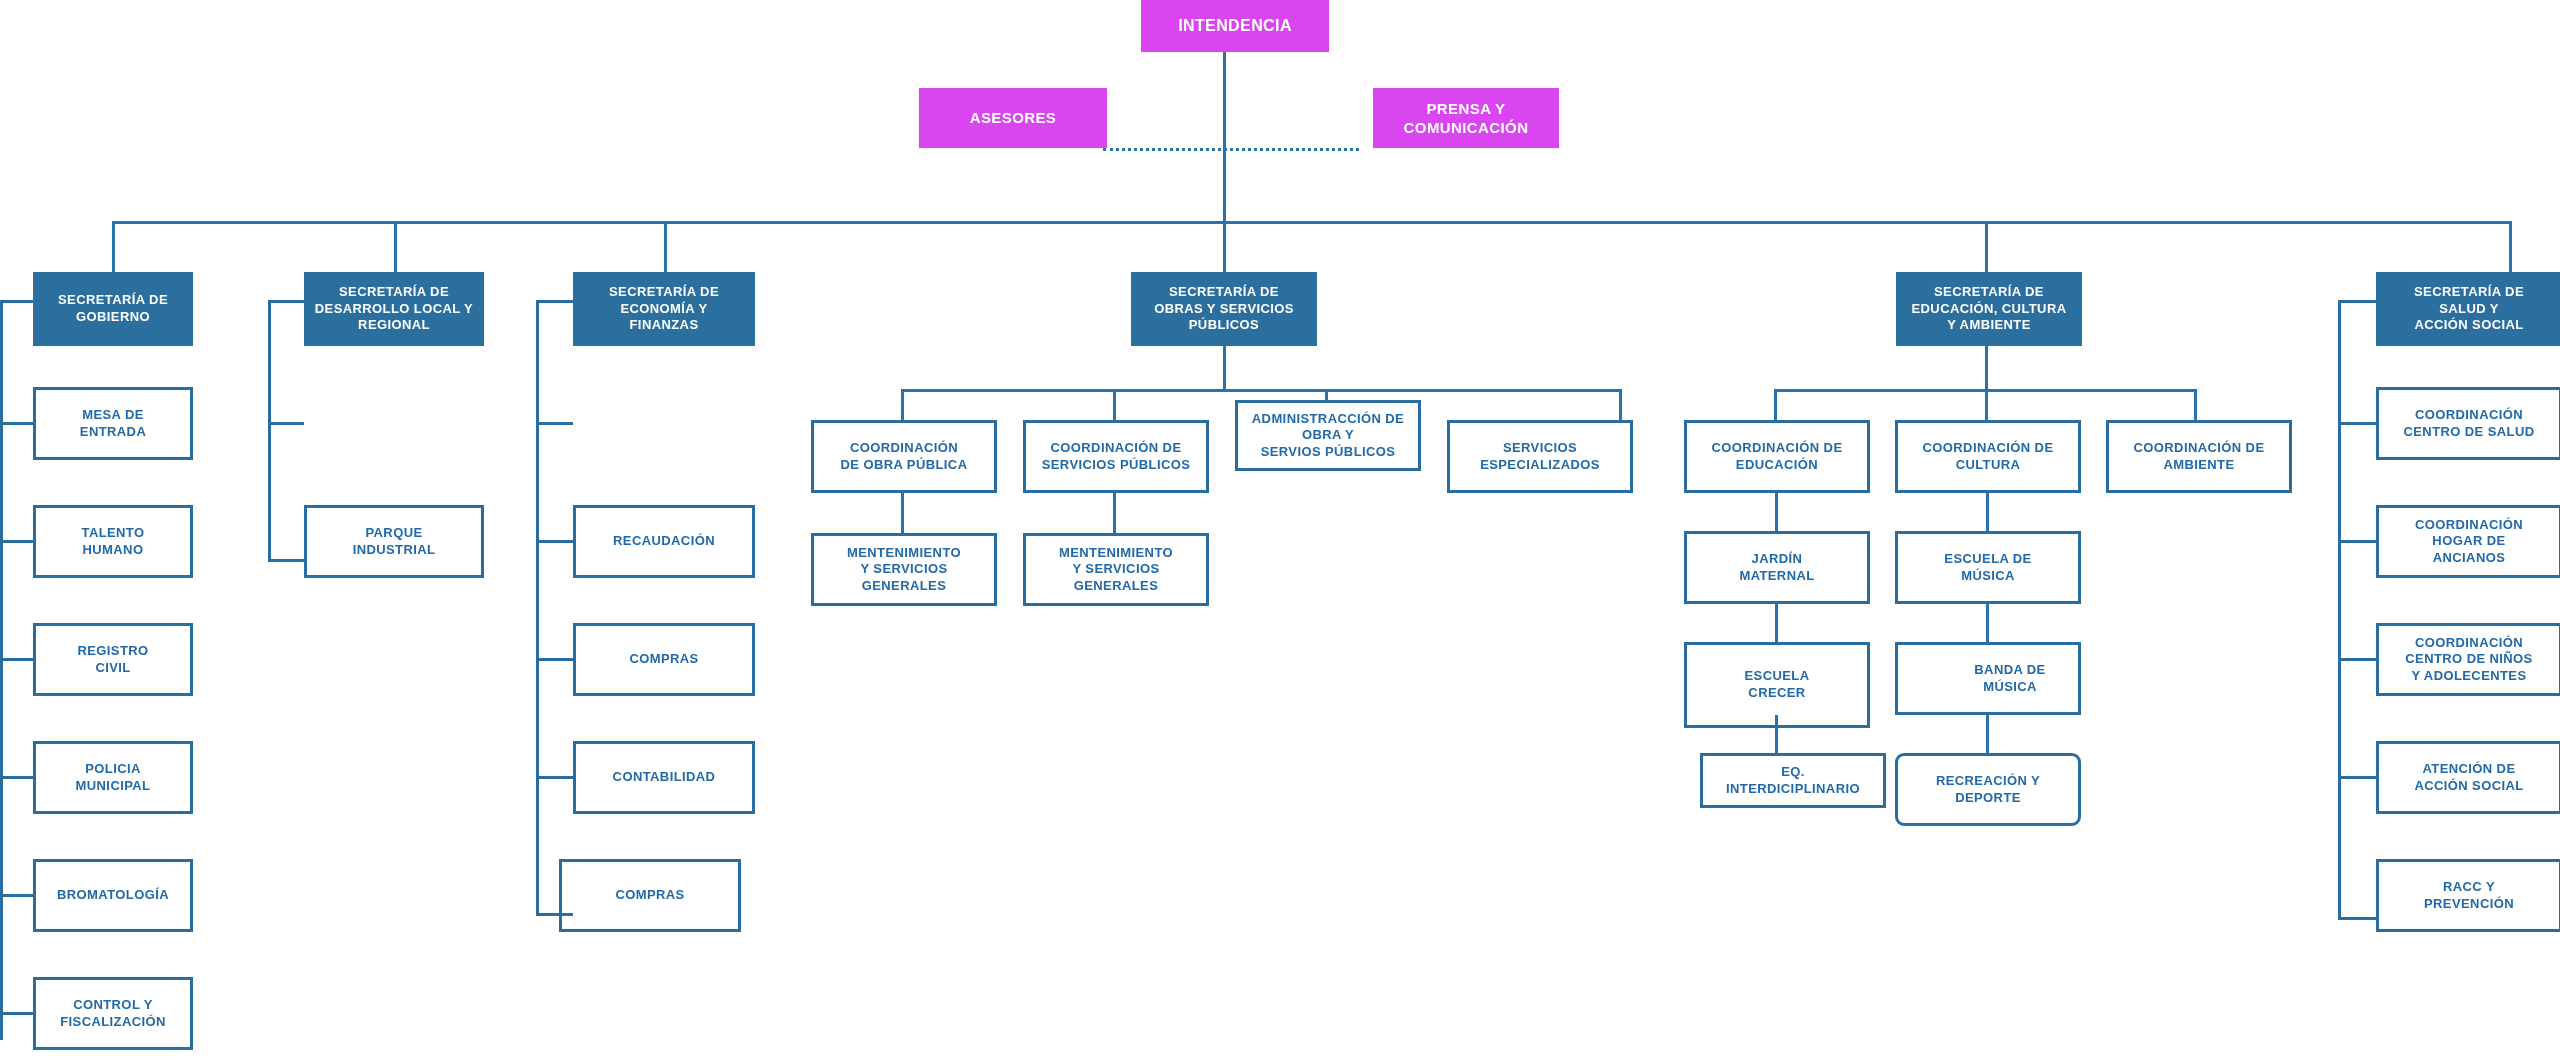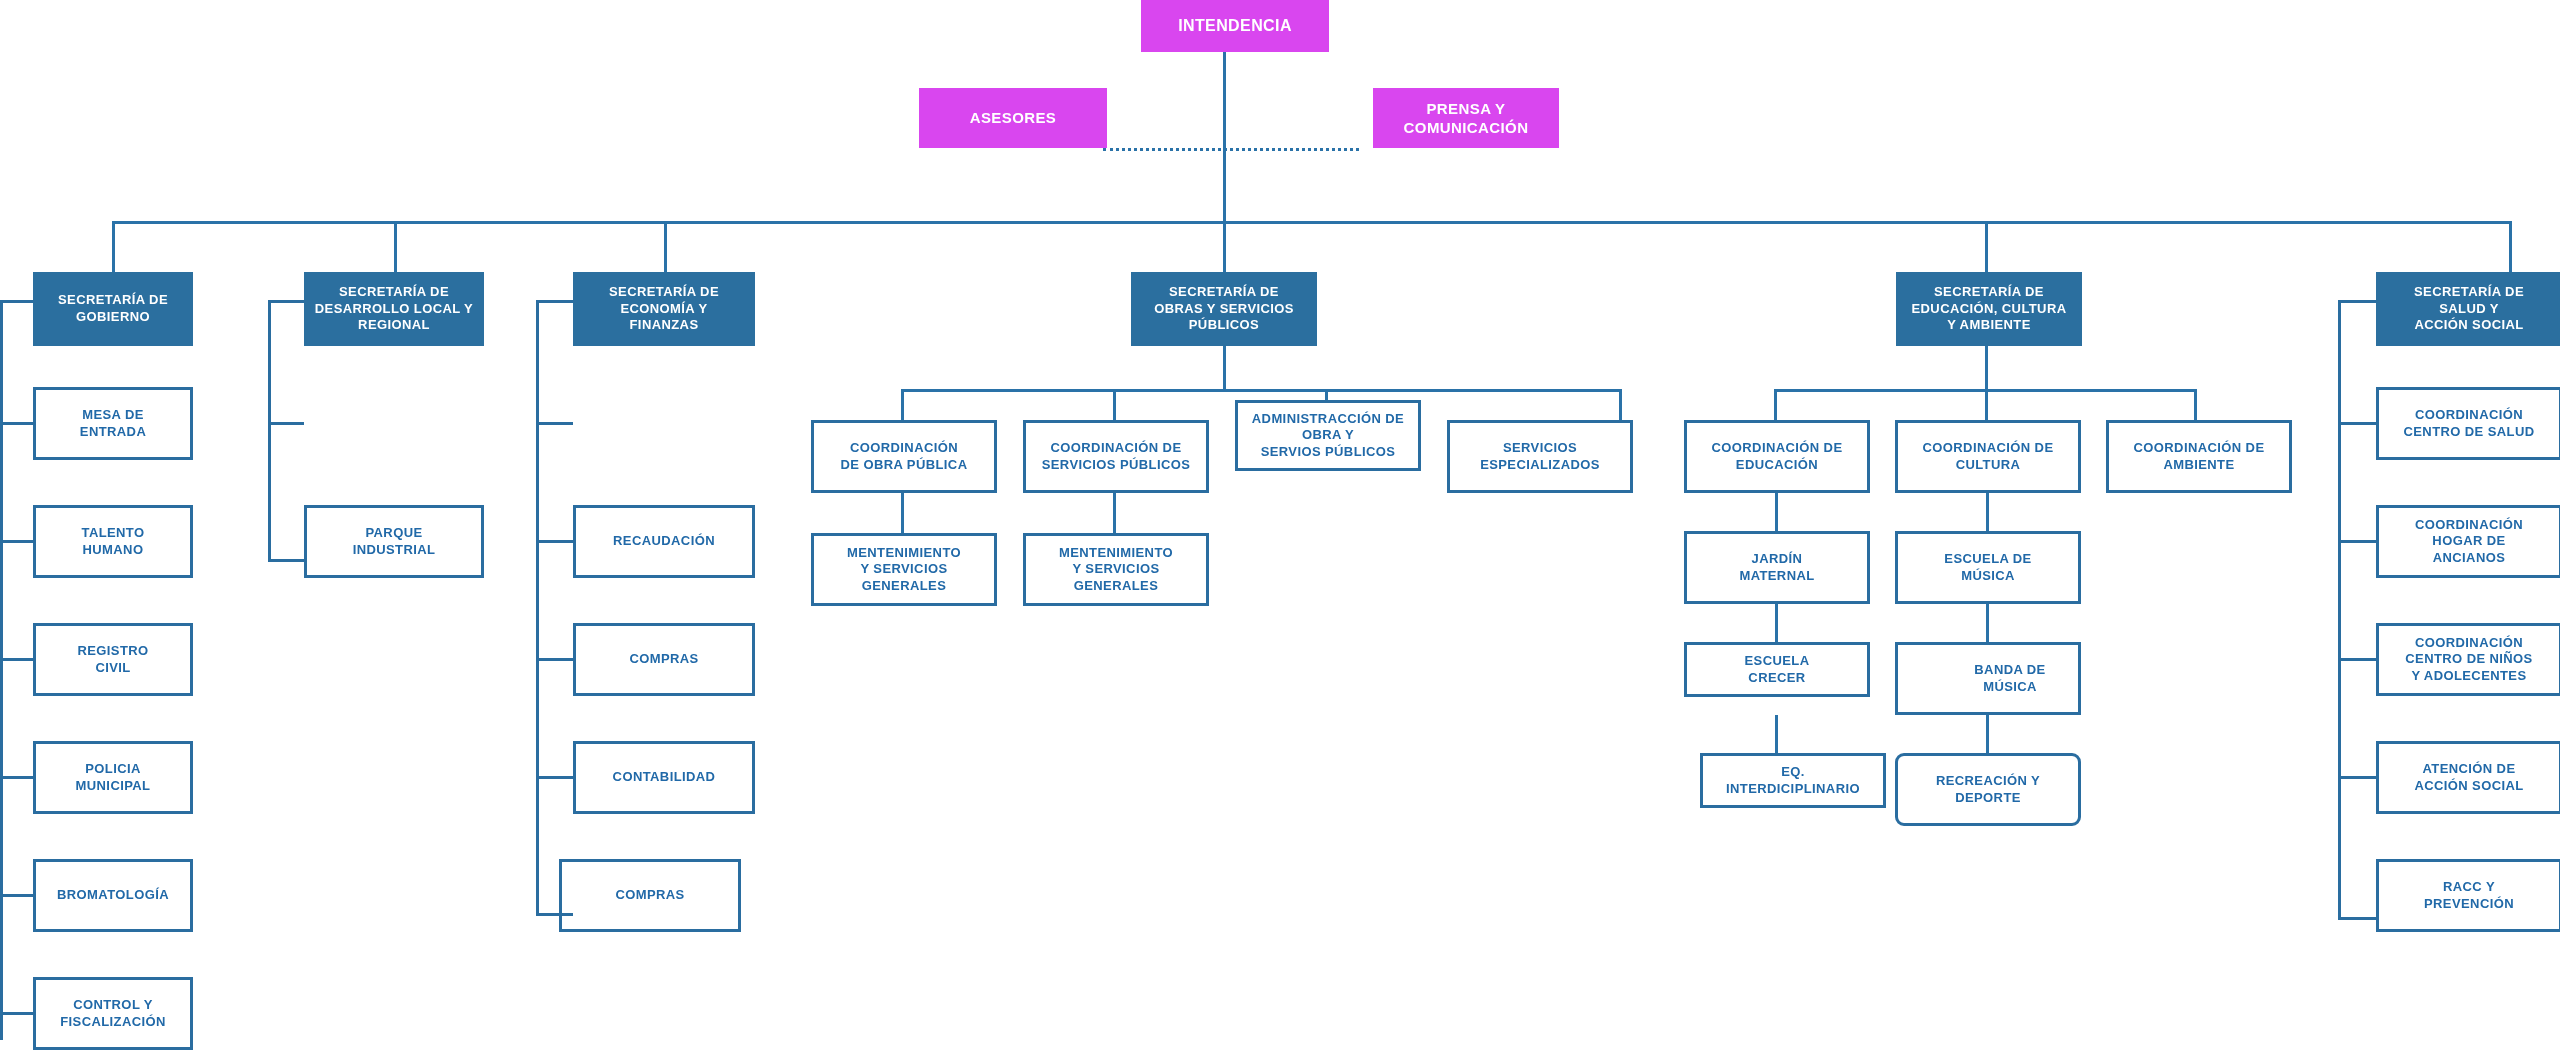--- a/index.html
+++ b/index.html
@@ -135,21 +135,21 @@
   <div class="ln lnv" style="left:1985px;top:389px;width:3px;height:31px;"></div>
   <div class="ln lnv" style="left:2194px;top:389px;width:3px;height:31px;"></div>
 
   <div class="box leaf fs13" style="left:1684px;top:420px;width:186px;height:73px;">COORDINACIÓN DE<br>EDUCACIÓN</div>
   <div class="box leaf fs13" style="left:1895px;top:420px;width:186px;height:73px;">COORDINACIÓN DE<br>CULTURA</div>
   <div class="box leaf fs13" style="left:2106px;top:420px;width:186px;height:73px;">COORDINACIÓN DE<br>AMBIENTE</div>
 
   <div class="ln lnv" style="left:1775px;top:493px;width:3px;height:38px;"></div>
   <div class="box leaf fs13" style="left:1684px;top:531px;width:186px;height:73px;">JARDÍN<br>MATERNAL</div>
   <div class="ln lnv" style="left:1775px;top:604px;width:3px;height:38px;"></div>
-  <div class="box leaf fs13" style="left:1684px;top:642px;width:186px;height:55px;">ESCUELA<br>CRECER</div>
+  <div class="box leaf fs13" style="left:1684px;top:642px;width:186px;height:86px;">ESCUELA<br>CRECER</div>
   <div class="ln lnv" style="left:1775px;top:715px;width:3px;height:38px;"></div>
   <div class="box leaf fs13" style="left:1652px;top:753px;width:186px;height:55px;margin-left:48px;">EQ.<br>INTERDICIPLINARIO</div>
 
   <div class="ln lnv" style="left:1986px;top:493px;width:3px;height:38px;"></div>
   <div class="box leaf fs13" style="left:1895px;top:531px;width:186px;height:73px;">ESCUELA DE<br>MÚSICA</div>
   <div class="ln lnv" style="left:1986px;top:604px;width:3px;height:38px;"></div>
   <div class="box leaf fs13" style="left:1895px;top:642px;width:186px;height:73px;padding-left:44px;">BANDA DE<br>MÚSICA</div>
   <div class="ln lnv" style="left:1986px;top:715px;width:3px;height:38px;"></div>
   <div class="box leaf fs13" style="left:1895px;top:753px;width:186px;height:73px;border-radius:9px;">RECREACIÓN Y<br>DEPORTE</div>
 

